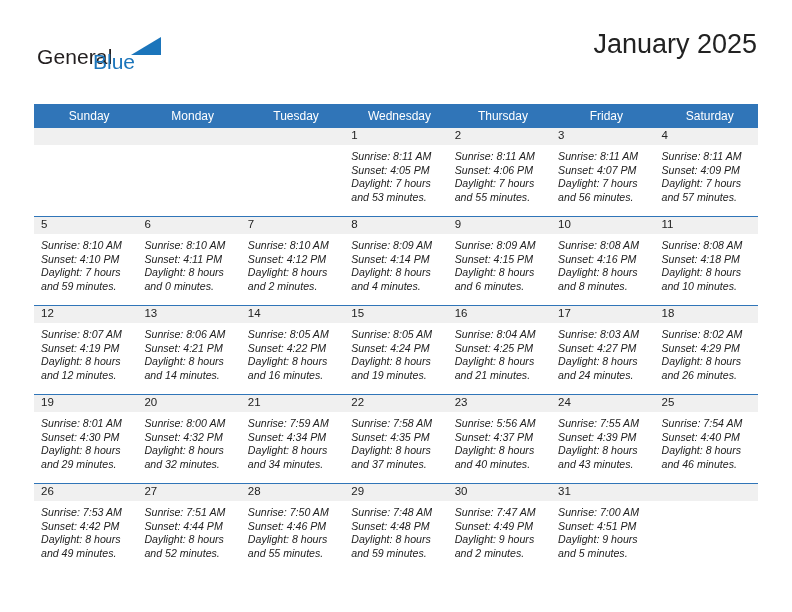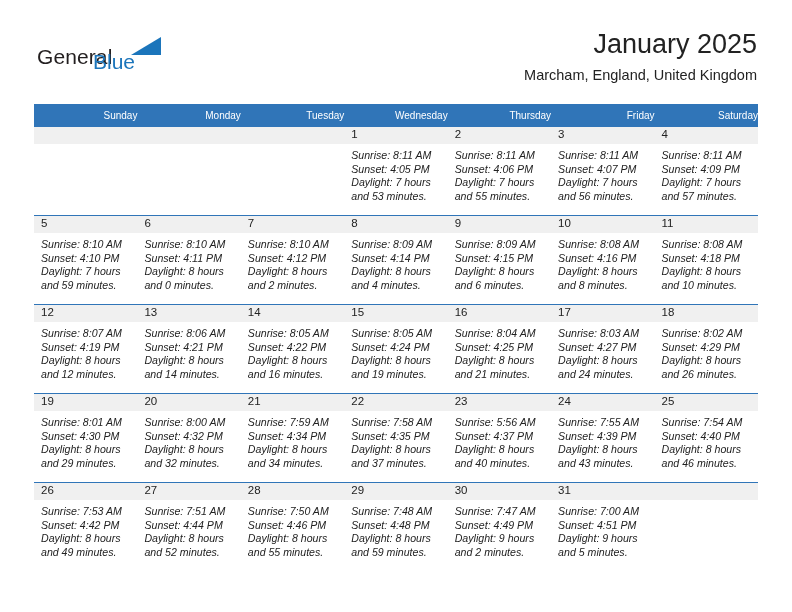--- a/index.html
+++ b/index.html
@@ -88,23 +88,23 @@
     position: absolute;
     left: 34px;
     top: 104px;
     width: 724px;
     border-collapse: collapse;
     table-layout: fixed;
   }
   .calendar th {
     background: #3075b8;
     color: #ffffff;
-    font-size: 10px;
+    font-size: 12px;
     font-weight: normal;
-    text-align: right;
+    text-align: center;
     padding: 5px 0 5px 7px;
     height: 13px;
     border: none;
   }
   .calendar td {
     vertical-align: top;
     padding: 0;
     border: none;
     border-top: 1px solid #3075b8;
     height: 88px;
@@ -144,21 +144,20 @@
   <div class="header">
 
     <div class="logo">
       <span class="logo-general">General</span>
       <span class="logo-triangle"></span>
       <span class="logo-blue">Blue</span>
     </div>
 
     <div class="title-block">
       <div class="month-title">January 2025</div>
-      <div class="location-sub">Marcham, England, United Kingdom</div>
     </div>
 
   </div>
 
   <table class="calendar">
     <thead>
       <tr>
         <th>Sunday</th>
         <th>Monday</th>
         <th>Tuesday</th>

